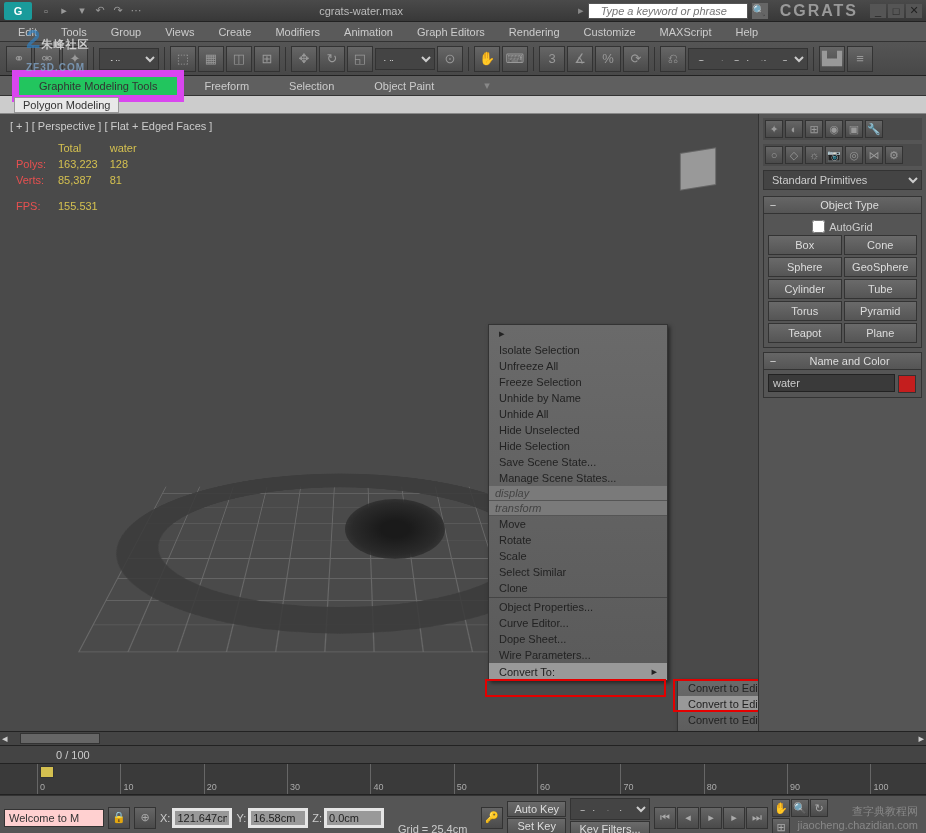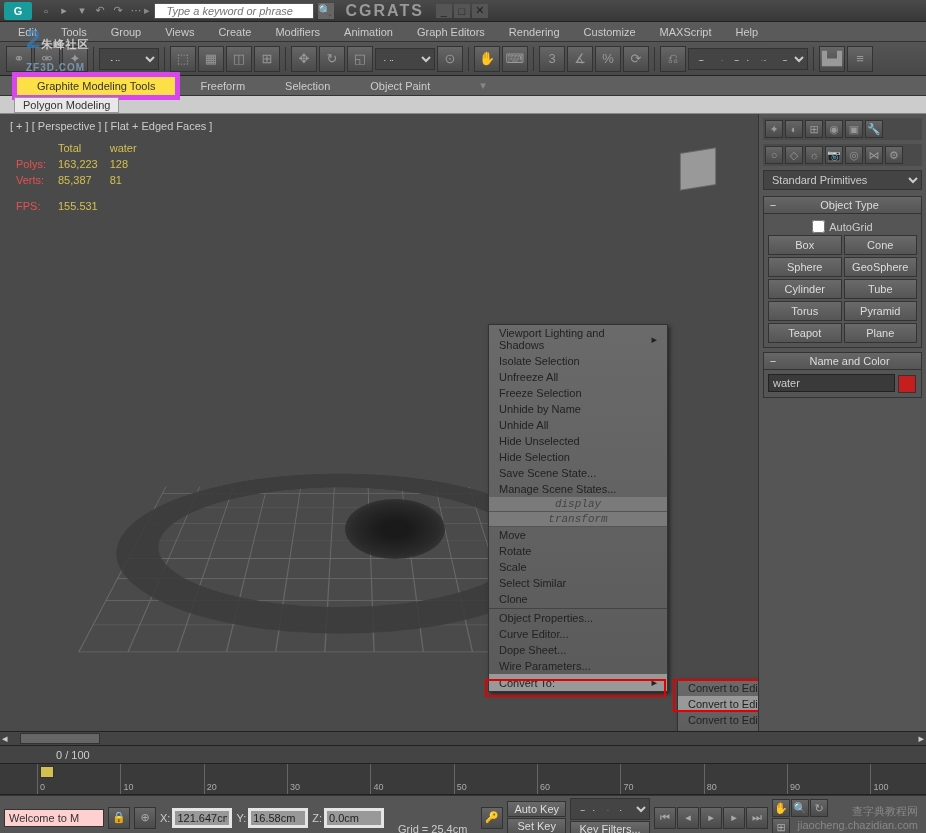--- a/index.html
+++ b/index.html
@@ -13,39 +13,39 @@
 .search-box { background: #fff; color: #888; font-style: italic; padding: 1px 12px; width: 160px; height: 16px; border: 1px solid #555; }
 .win-controls { display:flex; gap:2px; margin-left:8px;}
 .win-controls span { width:16px; height:14px; background:#555; display:inline-flex;align-items:center;justify-content:center;color:#222;}
 .menubar { height: 20px; background: #5a5a5a; display: flex; align-items: center; padding: 0 8px; gap: 4px; border-bottom: 1px solid #333; }
 .menubar span { padding: 2px 10px; color: #ccc; cursor: pointer; }
 .toolbar { height: 34px; background: linear-gradient(#555,#484848); display: flex; align-items: center; padding: 0 6px; gap: 2px; border-bottom: 1px solid #222; }
 .tb-btn { width: 26px; height: 26px; background: linear-gradient(#666,#4a4a4a); border: 1px solid #333; display:inline-flex;align-items:center;justify-content:center;color:#999;font-size:13px; }
 .tb-sep { width:1px; height:24px; background:#333; margin:0 3px; }
 .tb-dropdown { height:22px; background:#444; border:1px solid #333; color:#ccc; padding:8px 4px; }
 .ribbon { height: 20px; background: #5f5f5f; display: flex; align-items: center; padding-left: 12px; border-bottom: 1px solid #333; }
-.ribbon-tab { padding: 3px 20px; color: #333; background: #fde047; font-weight:normal; border:5px solid #d946ef; }
+.ribbon-tab { padding: 3px 20px; color: #333; background: #22c55e; font-weight:normal; border:7px solid #d946ef; }
 .ribbon-tab.inactive { background: transparent; color: #ccc; border:none; }
 .subribbon { height: 18px; background: #ccc; padding-left: 14px; display:flex; align-items:center; color:#333; border-bottom:1px solid #888;}
 .subribbon span { padding: 1px 8px; border: 1px solid #999; background:#e8e8e8; }
 .main { display: flex; height: 617px; }
 .viewport { flex: 1; background: #4a4a4a; position: relative; overflow: hidden; }
 .vp-label { position: absolute; top: 6px; left: 10px; color: #ccc; }
 .vp-stats { position: absolute; top: 25px; left: 14px; color: #d4c050; line-height: 14px; }
 .vp-stats table td { padding: 0 10px 0 0; color: #d4c050; }
 .vp-stats .hdr { color: #d4c050; }
 .vp-stats .lbl { color: #e85050; }
 .viewcube { position: absolute; top: 25px; right: 30px; width: 60px; height: 60px; }
 .context-menu { position: absolute; background: linear-gradient(#6a6a6a,#5a5a5a); border: 1px solid #333; box-shadow: 2px 2px 4px rgba(0,0,0,0.5); }
 .ctx1 { top: 210px; left: 488px; width: 180px; }
 .ctx2 { top: 565px; left: 677px; width: 148px; }
 .menu-item { padding: 2px 10px; color: #222; cursor: pointer; display:flex; justify-content:space-between; align-items:center; }
 .menu-item.highlighted { background: #999; }
 .menu-sep { height: 1px; background: #444; margin: 1px 0; }
-.menu-header { text-align: center; padding: 1px 6px; color: #444; font-style: italic; background:#7a7a7a; border-bottom:1px solid #555;font-family:Liberation Mono, monospace;}
+.menu-header { text-align: left; padding: 1px 6px; color: #444; font-style: italic; background:#7a7a7a; border-bottom:1px solid #555;}
 .red-box { position: absolute; border: 2px solid #e40000; z-index:5; pointer-events:none;}
 .red1 { top: 565px; left: 485px; width: 181px; height: 18px; }
 .red2 { top: 565px; left: 673px; width: 156px; height: 33px; }
 .sidebar { width: 168px; background: #555; border-left: 1px solid #333; padding: 4px; }
 .side-tabrow { display:flex; gap:2px; margin-bottom:4px; padding:2px; background:#4a4a4a;}
 .side-tabrow span { width:18px; height:18px; background:linear-gradient(#666,#4a4a4a); border:1px solid #333; display:inline-flex;align-items:center;justify-content:center;color:#999;}
 .side-dropdown { width: 100%; background:#444; border:1px solid #333; color:#ccc; padding:2px 4px; margin-bottom:6px; }
 .panel { border: 1px solid #333; margin-bottom: 4px; }
 .panel-title { background: linear-gradient(#666,#555); text-align: center; padding: 2px; color: #ddd; border-bottom:1px solid #333; display:flex;}
 .panel-title .minus { width:14px; }
@@ -81,20 +81,21 @@
 <div class="titlebar">
   <div class="app-icon">G</div>
   <div class="tb-icons">
     <span>▫</span>
     <span>▸</span>
     <span>▾</span>
     <span>↶</span>
     <span>↷</span>
     <span>⋯</span>
   </div>
+  <div class="title-center">cgrats-water.max</div>
   <div class="title-right">
     <span style="color:#888;">▸</span>
     <input class="search-box" placeholder="Type a keyword or phrase" style="">
     <span style="width:16px;height:16px;background:#666;display:inline-flex;align-items:center;justify-content:center;">🔍</span>
     <span class="logo-right" style="position:static;margin-left:8px;">CGRATS</span>
     <div class="win-controls">
       <span>_</span>
       <span>□</span>
       <span>✕</span>
     </div>
@@ -198,21 +199,20 @@
     </div>
     <div class="viewcube">
       <div style="width:40px;height:40px;background:#999;transform:rotateX(20deg) rotateY(-25deg);margin:10px;border:1px solid #666;"></div>
     </div>
     <div class="grid-floor"></div>
     <div class="torus"></div>
     <div class="center-obj"></div>
 
     <div class="context-menu ctx1">
       <div class="menu-item">
-          <span>Viewport Lighting and Shadows</span>
           <span>▸</span>
         </div>
       <div class="menu-item">Isolate Selection</div>
       <div class="menu-item">Unfreeze All</div>
       <div class="menu-item">Freeze Selection</div>
       <div class="menu-item">Unhide by Name</div>
       <div class="menu-item">Unhide All</div>
       <div class="menu-item">Hide Unselected</div>
       <div class="menu-item">Hide Selection</div>
       <div class="menu-item">Save Scene State...</div>

